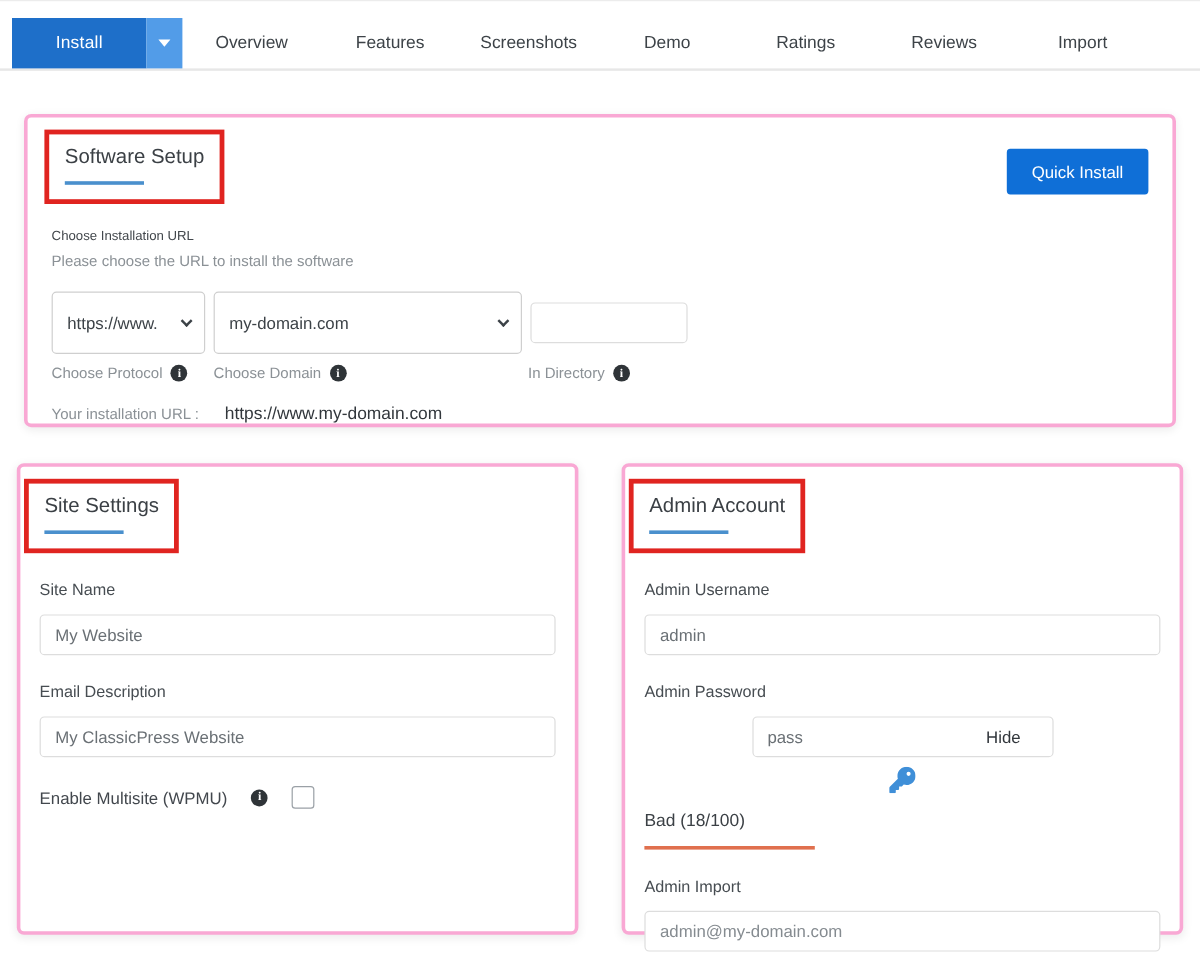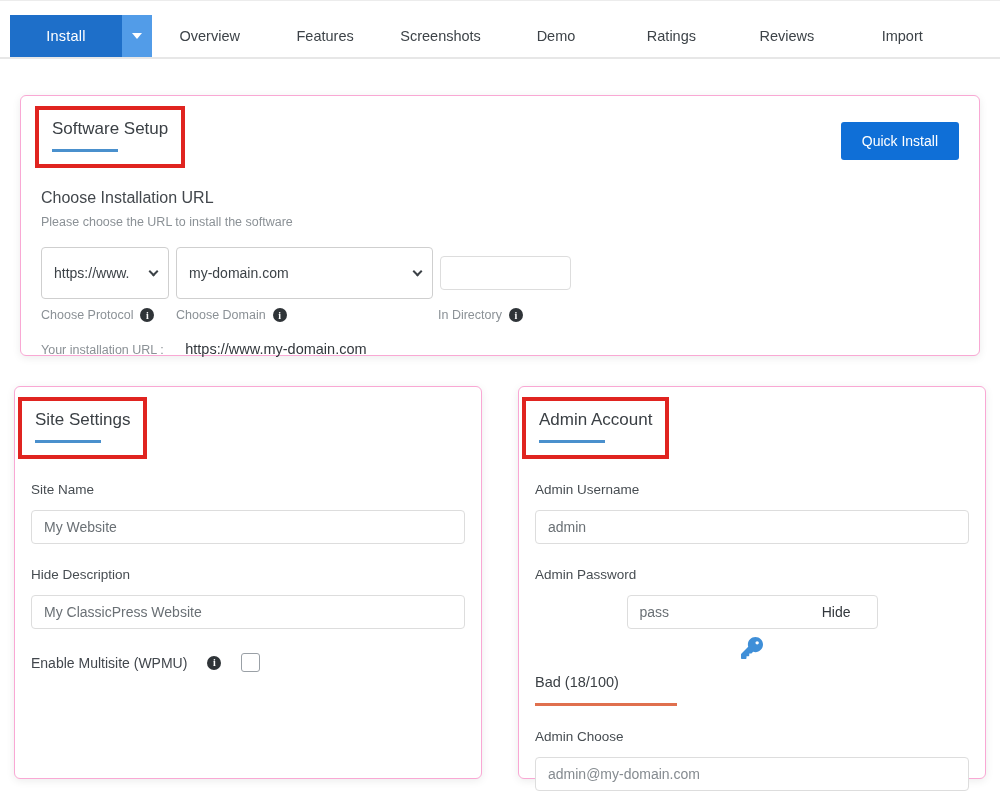--- a/index.html
+++ b/index.html
@@ -32,21 +32,21 @@
   }
   .tabs { flex: 1; display: flex; padding-right: 40px; }
   .tab {
     flex: 1; display: flex; align-items: center; justify-content: center;
     font-size: 14.5px; color: #3d4348; cursor: pointer; text-decoration: none;
   }
 
   
   main { padding: 0 20px; }
   .card {
-    background: #fff; border: 1px solid #f9a8d4; border-radius: 6px;
+    background: #fff; border: 3px solid #f9a8d4; border-radius: 6px;
     box-shadow: 0 2px 8px rgba(0,0,0,.08);
   }
   .card-setup { margin-top: 36px; height: 261px; padding: 10px 20px 24px; }
 
   .annotation-box {
     display: inline-block;
     border: 4px solid var(--annotation-red, #e02420);
     padding: 9px 13px 12px;
   }
   .section-title { margin: 0; font-size: 17px; font-weight: 500; color: #3b4045; }
@@ -54,21 +54,21 @@
 
   .card-head { display: flex; justify-content: space-between; align-items: flex-start; }
   .ann-offset-setup { margin-left: -6px; }
   .quick-install {
     margin-top: 16px; margin-right: 0;
     background: var(--quick-install-blue, #0f6fd7); color: #fff;
     border: none; border-radius: 3px; padding: 11px 21px;
     font-size: 14px; font-family: inherit; cursor: pointer;
   }
 
-  .choose-heading { margin: 21px 0 0; font-size: 16px; font-weight: 400; color: #42474c; }
+  .choose-heading { margin: 21px 0 0; font-size: 11px; font-weight: 400; color: #42474c; }
   .muted { color: #8b9196; font-size: 12.5px; }
   .sub-text { margin: 8px 0 0; }
 
   .url-row { display: flex; gap: 7px; margin-top: 18px; align-items: center; }
   .select {
     height: 52px; border: 1px solid #cfcfcf; border-radius: 4px; background: #fff;
     display: flex; align-items: center; justify-content: space-between;
     padding: 0 11px 0 12px; font-size: 14px; color: #3c4247; cursor: pointer;
   }
   .select-protocol { width: 128px; }
@@ -201,21 +201,21 @@
 
     <section class="card panel">
       <div class="annotation-box ann-offset-panel">
         <h2 class="section-title">Site Settings</h2>
         <div class="title-underline"></div>
       </div>
 
       <p class="field-label">Site Name</p>
       <input class="text-input field-input" value="My Website" style="">
 
-      <p class="field-label">Hide Description</p>
+      <p class="field-label">Email Description</p>
       <input class="text-input field-input" value="My ClassicPress Website" style="">
 
       <div class="multisite-row">
         <span class="multisite-label">Enable Multisite (WPMU)</span>
         <span class="info-icon"></span>
         <input type="checkbox" class="checkbox" style="">
       </div>
     </section>
 
     <section class="card panel">
@@ -234,18 +234,18 @@
           <span class="hide-link">Hide</span>
         </div>
         <svg class="key-icon" viewBox="0 0 512 512">
           <path fill="#3f8fd8" d="M336 352c97.2 0 176-78.8 176-176S433.2 0 336 0S160 78.8 160 176c0 18.7 2.9 36.8 8.3 53.7L7 391c-4.5 4.5-7 10.6-7 17v80c0 13.3 10.7 24 24 24h80c13.3 0 24-10.7 24-24v-40h40c13.3 0 24-10.7 24-24v-40h40c6.4 0 12.5-2.5 17-7l33.3-33.3c16.9 5.4 35 8.3 53.7 8.3zM376 96a40 40 0 1 1 0 80a40 40 0 1 1 0-80z"></path>
         </svg>
       </div>
 
       <p class="strength-text">Bad (18/100)</p>
       <div class="strength-bar"></div>
 
-      <p class="field-label">Admin Choose</p>
+      <p class="field-label">Admin Import</p>
       <input class="text-input field-input email-input" value="admin@my-domain.com" style="">
     </section>
 
   </div>
 </main>
 
 </body></html>

